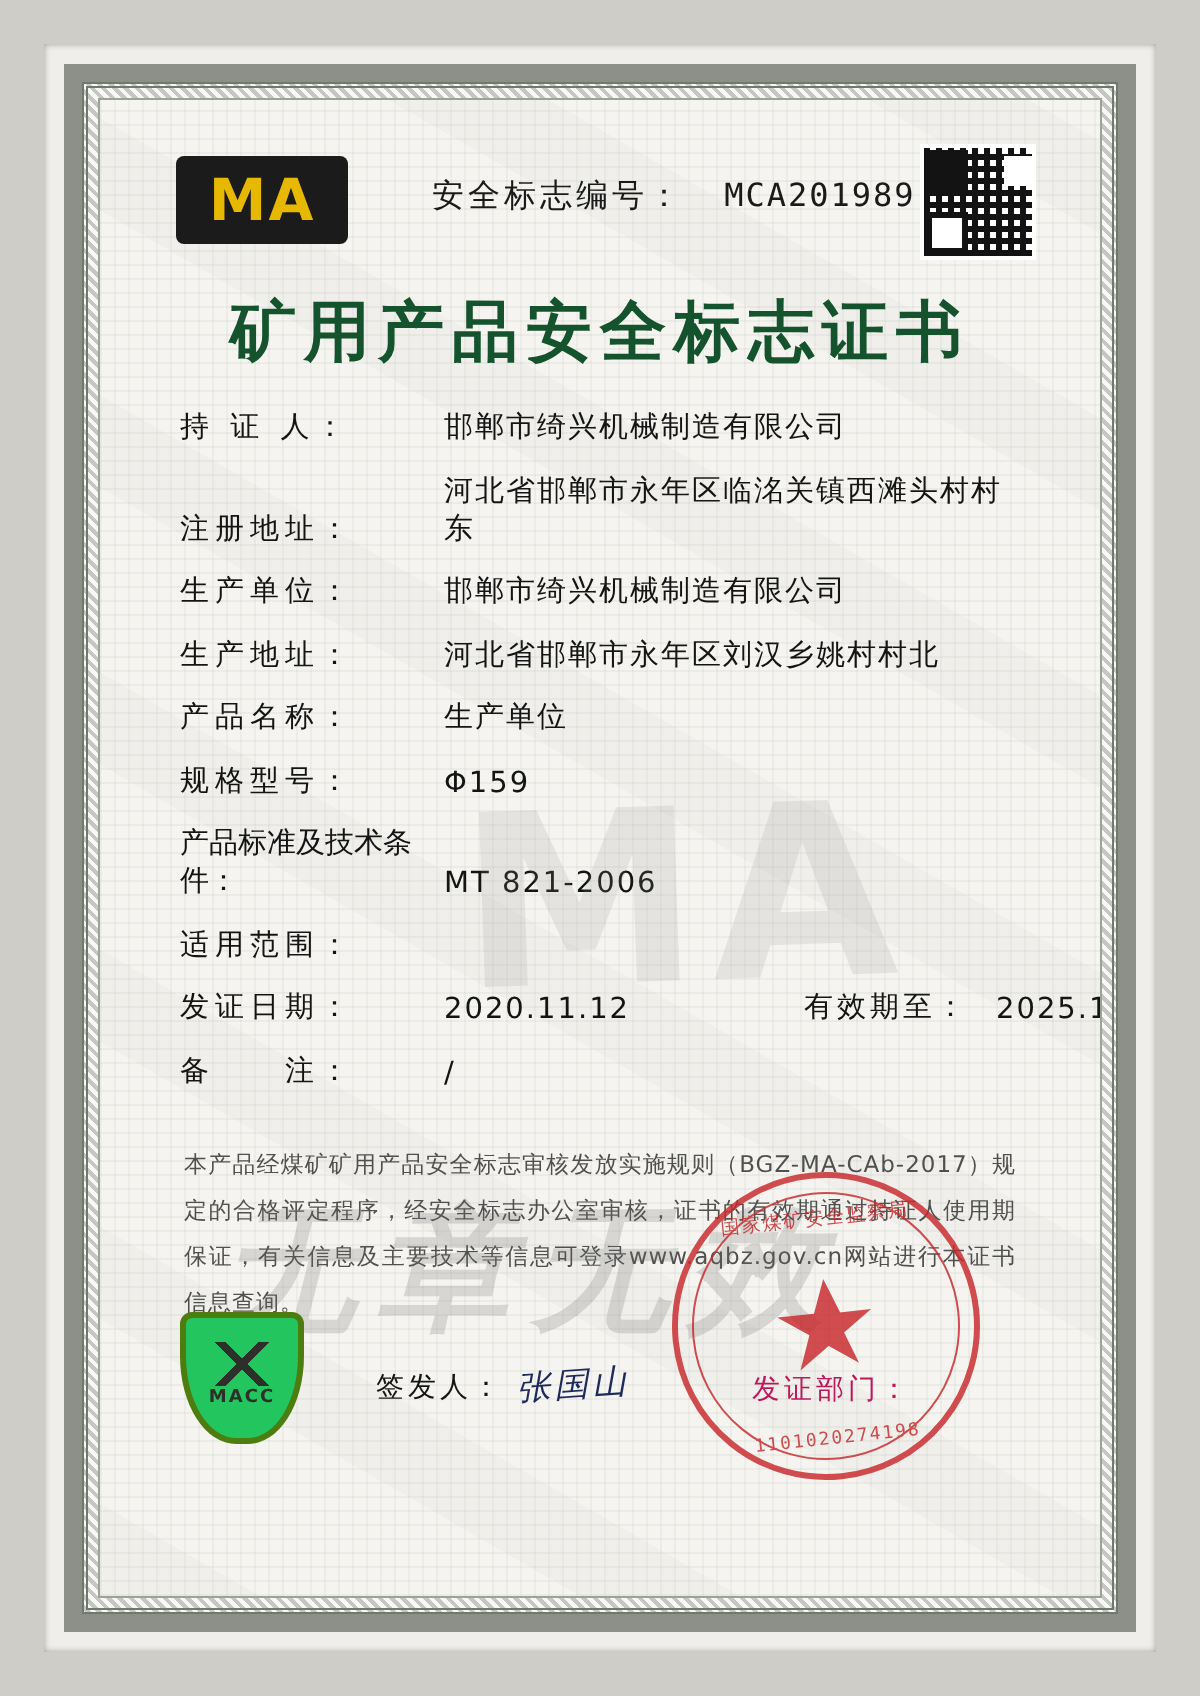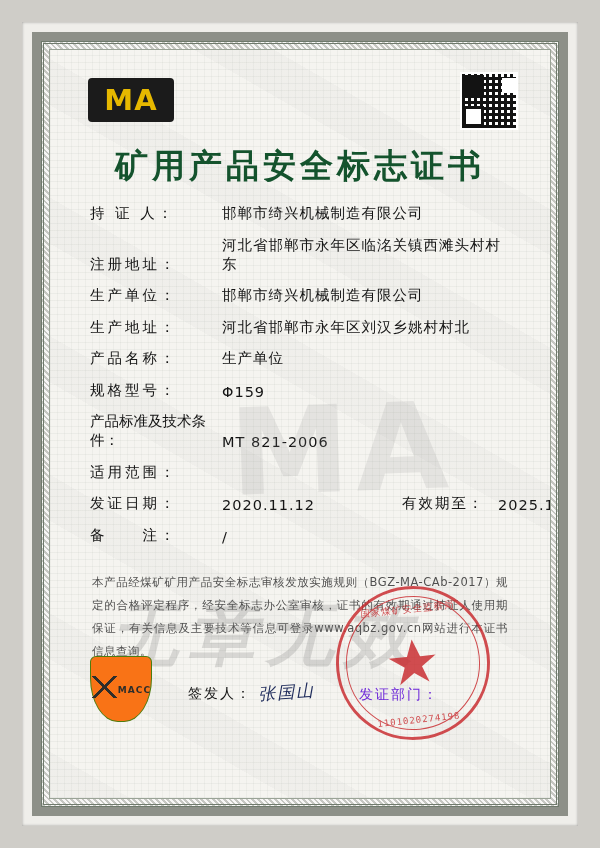--- a/index.html
+++ b/index.html
@@ -158,26 +158,26 @@
     position:absolute;
     left:26px;right:26px;bottom:64px;
     height:120px;
   }
   .shield{
     position:absolute;left:14px;bottom:6px;
     width:62px;height:72px;
   }
   .shield-body{
     width:62px;height:66px;
-    background:#f97316;
-    border:1px solid #4d7c0f;
+    background:#22c55e;
+    border:3px solid #4d7c0f;
     border-radius:6px 6px 28px 28px/6px 6px 44px 44px;
     box-sizing:border-box;
     position:relative;
-    display:flex;align-items:center;justify-content:center;
+    display:flex;flex-direction:column;align-items:center;justify-content:center;
   }
   .shield-pick{
     width:30px;height:22px;
     background:
       linear-gradient(45deg,transparent 45%,#2e2e2b 45% 55%,transparent 55%),
       linear-gradient(-45deg,transparent 45%,#2e2e2b 45% 55%,transparent 55%);
     margin-top:-4px;
   }
   .shield-txt{
     font-size:9px;font-weight:bold;color:#2e2e2b;letter-spacing:1px;margin-top:1px;
@@ -188,22 +188,22 @@
   }
   .sign-name{
     display:inline-block;margin-left:6px;
     font-family:"DejaVu Serif","Liberation Serif",serif;
     font-style:italic;
     color:#1d2a5a;
     font-size:17px;
     transform:rotate(-4deg);
   }
   .dept-line{
-    position:absolute;left:283px;bottom:30px;
-    font-size:14px;letter-spacing:2px;color:#6d28d9;
+    position:absolute;left:300px;bottom:30px;
+    font-size:14px;letter-spacing:2px;color:#be185d;
   }
   
   .seal{
     position:absolute;right:34px;bottom:-6px;
     width:148px;height:148px;
     border:3px solid #c8282c;
     border-radius:50%;
     opacity:.82;
     display:flex;align-items:center;justify-content:center;
     transform:rotate(-6deg);
@@ -270,20 +270,24 @@
     <div class="border-mid"></div>
     <div class="border-inner">
       <div class="wm-tile"></div>
 
       <div class="content">
 
         <div class="top-row">
           <div class="ma-logo">
             <span>MA</span>
           </div>
+          <div class="code-line">
+            <span class="label">安全标志编号：</span>
+            <span class="value">MCA201989</span>
+          </div>
           <div class="qr">
             <div class="qr-inner"></div>
           </div>
         </div>
 
         <div class="title">矿用产品安全标志证书</div>
 
         <div class="fields">
 
           <div class="row">

